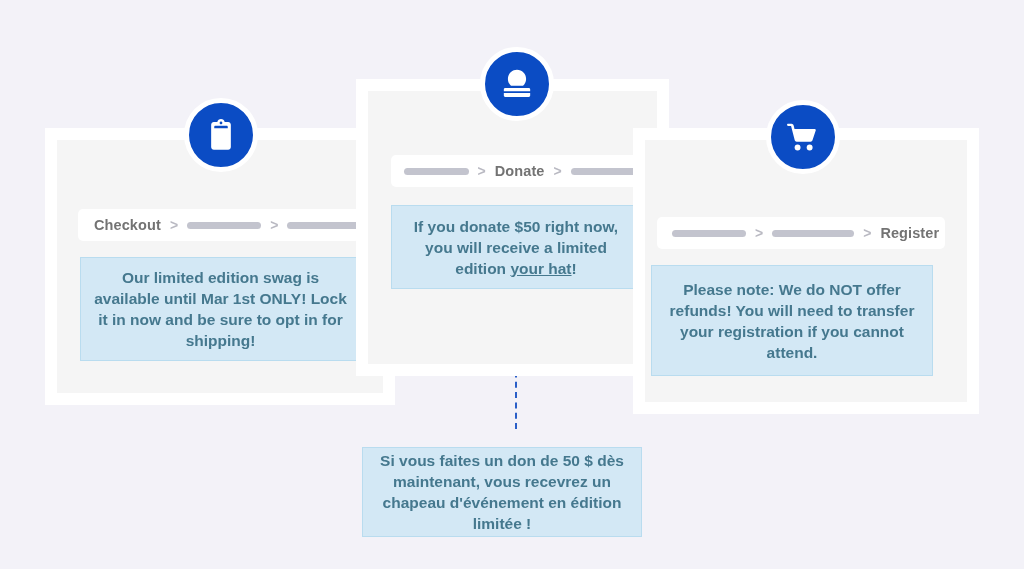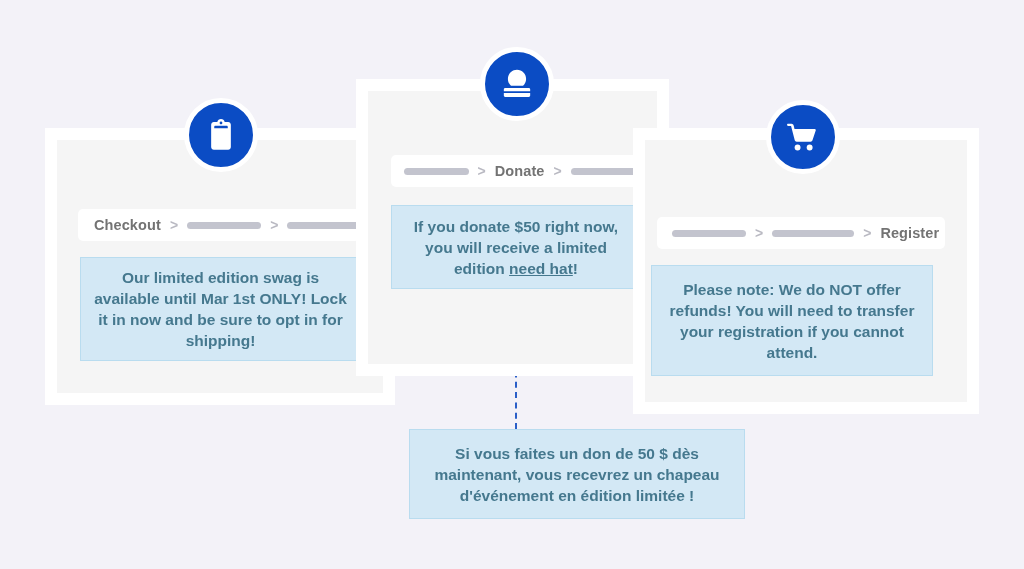--- a/index.html
+++ b/index.html
@@ -101,21 +101,21 @@
     display: flex;
     align-items: center;
     justify-content: center;
     padding: 8px 12px;
   }
   .note u { text-decoration: underline; }
 
   #note-register { left: 80px;  top: 257px; width: 281px; height: 104px; z-index: 16; }
   #note-donate   { left: 391px; top: 205px; width: 250px; height: 84px;  z-index: 26; }
   #note-checkout { left: 651px; top: 265px; width: 282px; height: 111px; z-index: 36; }
-  #note-french   { left: 362px; top: 429px; width: 336px; height: 90px;  z-index: 40; margin-left: 47px; }
+  #note-french   { left: 362px; top: 447px; width: 280px; height: 90px;  z-index: 40; }
 
   
   #connector {
     position: absolute;
     left: 515px;
     top: 289px;
     width: 0;
     height: 140px;
     border-left: 2px dashed #2a5fc8;
     z-index: 5;
@@ -171,21 +171,21 @@
 
   <div class="breadcrumb" id="bc-donate">
     <span class="crumb-bar b1"></span>
     <span class="crumb-sep">&gt;</span>
     <span class="crumb-label">Donate</span>
     <span class="crumb-sep">&gt;</span>
     <span class="crumb-bar b2"></span>
   </div>
 
   <div class="note" id="note-donate">
-    <span><span>If you donate $50 right now, you will receive a limited edition </span><u>need hat</u><span>!</span></span>
+    <span><span>If you donate $50 right now, you will receive a limited edition </span><u>your hat</u><span>!</span></span>
   </div>
 
   <div class="badge" id="badge-donate">
     <svg width="32" height="30" viewBox="0 0 26 24" aria-hidden="true">
       <path fill="#ffffff" d="M13 0.5C8.9 0.5 5.6 3.8 5.6 7.9c0 2.2 1 4.2 2.5 5.6h9.8c1.5-1.4 2.5-3.4 2.5-5.6C20.4 3.8 17.1.5 13 .5zm.9 12v-1.1c1.6-.2 2.7-1.1 2.7-2.6 0-1.3-.8-2.1-2.6-2.6-1.3-.3-1.7-.6-1.7-1.1 0-.5.4-.9 1.3-.9.9 0 1.5.3 1.9.5l.4-1.5c-.4-.2-1-.4-1.8-.5V1.7h-1.3v1.1c-1.5.2-2.5 1.2-2.5 2.5 0 1.4 1 2.1 2.6 2.6 1.1.3 1.6.7 1.6 1.2 0 .6-.6 1-1.4 1-.9 0-1.7-.3-2.3-.6l-.4 1.5c.5.3 1.3.5 2.2.6v1.1h1.3z"></path>
       <path fill="#ffffff" d="M3.4 15.2h19.2c.6 0 1.1.5 1.1 1.1v1.6H2.3v-1.6c0-.6.5-1.1 1.1-1.1zM2.3 19.3h21.4v2.1c0 .6-.5 1.1-1.1 1.1H3.4c-.6 0-1.1-.5-1.1-1.1v-2.1z"></path>
     </svg>
   </div>
 
   <div id="connector"></div>

